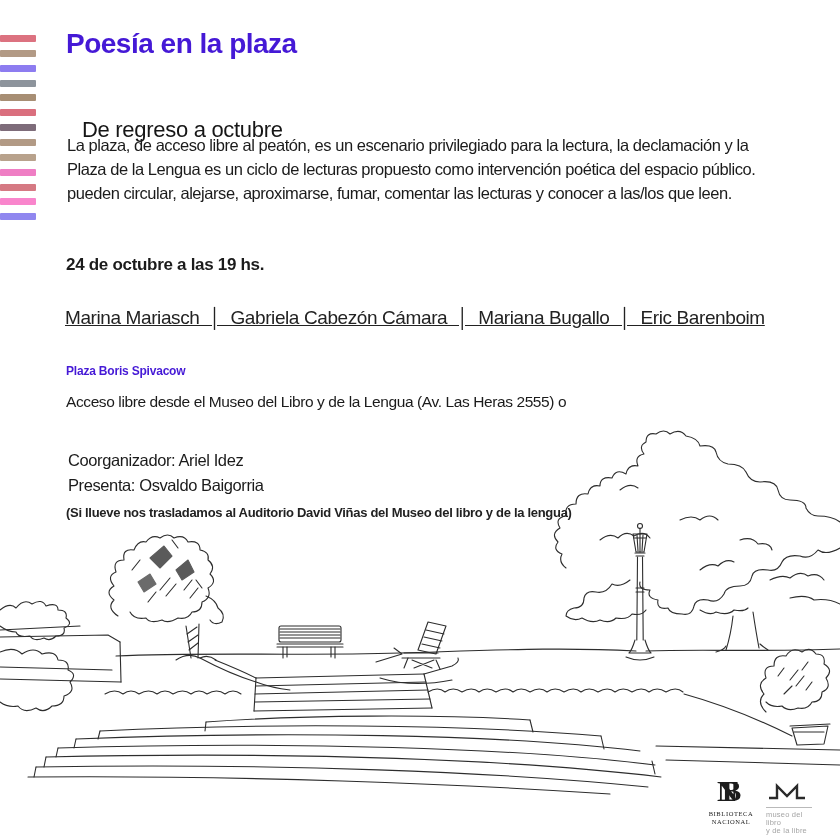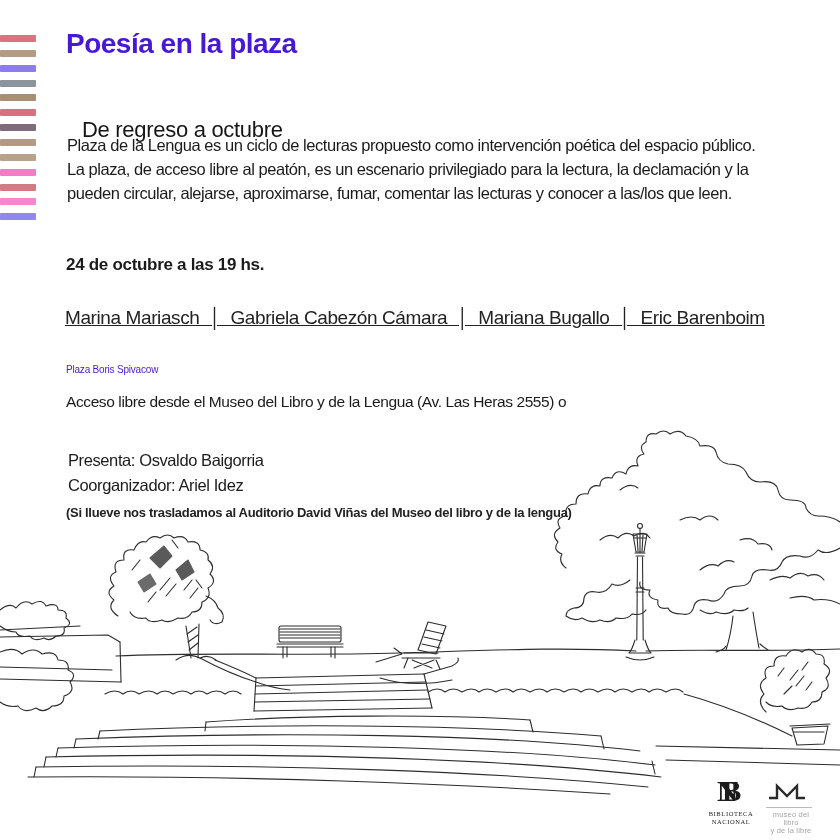--- a/index.html
+++ b/index.html
@@ -5,35 +5,35 @@
   html,body{margin:0;padding:0;background:#fff;}
   .poster{position:relative;width:840px;height:840px;background:#ffffff;overflow:hidden;
           font-family:"Liberation Sans","DejaVu Sans",sans-serif;color:#1b1b1b;}
   .stripes{position:absolute;left:0;top:35px;width:37px;height:190px;}
   .stripe{position:absolute;left:0;width:36px;height:7px;border-radius:1px;}
   .title{position:absolute;left:66px;top:28px;font-size:28px;font-weight:bold;letter-spacing:-0.5px;}
   .subtitle{position:absolute;left:82px;top:81px;font-size:22px;letter-spacing:-0.3px;color:#161616;margin-top:36px;}
   .intro{position:absolute;left:67px;top:133px;font-size:16.5px;line-height:24px;letter-spacing:-0.45px;color:#1b1b1b;}
   .datetime{position:absolute;left:66px;top:255px;font-size:17px;font-weight:bold;letter-spacing:-0.3px;}
   .readers{position:absolute;left:65px;top:307px;font-size:19px;letter-spacing:-0.4px;white-space:pre;color:#222;text-decoration:underline;}
-  .venue-name{position:absolute;left:66px;top:364px;font-size:10px;font-weight:normal;letter-spacing:-0.2px;}
+  .venue-name{position:absolute;left:66px;top:364px;font-size:12px;font-weight:bold;letter-spacing:-0.2px;}
   .access{position:absolute;left:66px;top:390px;font-size:15.5px;line-height:24px;letter-spacing:-0.4px;text-align:right;}
   .credits{position:absolute;left:68px;top:448px;font-size:16.5px;line-height:25px;letter-spacing:-0.4px;}
   .rain{position:absolute;left:66px;top:505px;font-size:13px;letter-spacing:-0.3px;color:#222;font-weight:bold;}
   .illustration{position:absolute;left:0;top:420px;width:840px;height:380px;pointer-events:none;}
   .textlayer{z-index:2;}
   .logo-bn{position:absolute;left:703px;top:779px;width:56px;text-align:center;color:#1c1c1c;}
   .bn-monogram{position:relative;height:29px;font-family:"Liberation Serif","DejaVu Serif",serif;font-weight:bold;}
   .bn-monogram .ltr{position:absolute;top:-2px;font-size:29px;line-height:29px;}
   .bn-monogram .n{left:14px;}
   .bn-monogram .b{left:19px;}
   .bn-label{font-family:"Liberation Serif","DejaVu Serif",serif;font-size:6.5px;line-height:7.5px;letter-spacing:0.6px;margin-top:2px;}
   .logo-museo{position:absolute;left:766px;top:783px;width:50px;}
   .museo-rule{width:46px;height:1px;background:#b9b9b9;margin-top:3px;}
-  .museo-label{font-size:7.5px;line-height:8px;color:#a5a5a5;letter-spacing:0.2px;margin-top:3px;text-align:center;}
+  .museo-label{font-size:7.5px;line-height:8px;color:#a5a5a5;letter-spacing:0.2px;margin-top:3px;}
 </style>
 </head>
 <body>
 
 <div class="poster">
 
   <div class="stripes" id="stripes">
       <div class="stripe" style="background: rgb(220, 114, 128); top: 0px;"></div>
       <div class="stripe" style="background: rgb(178, 154, 133); top: 15px;"></div>
       <div class="stripe" style="background: rgb(141, 124, 240); top: 30px;"></div>
@@ -46,36 +46,36 @@
       <div class="stripe" style="background: rgb(239, 126, 196); top: 134px;"></div>
       <div class="stripe" style="background: rgb(213, 121, 131); top: 149px;"></div>
       <div class="stripe" style="background: rgb(249, 133, 204); top: 163px;"></div>
       <div class="stripe" style="background: rgb(144, 135, 239); top: 178px;"></div>
     </div>
 
   <div class="title accent textlayer" style="color: rgb(69, 25, 214);">Poesía en la plaza</div>
   <div class="subtitle textlayer">De regreso a octubre</div>
 
   <div class="intro textlayer">
+    <div>La plaza, de acceso libre al peatón, es un escenario privilegiado para la lectura, la declamación y la</div>
     <div>Plaza de la Lengua es un ciclo de lecturas propuesto como intervención poética del espacio público.</div>
-    <div>La plaza, de acceso libre al peatón, es un escenario privilegiado para la lectura, la declamación y la</div>
     <div>pueden circular, alejarse, aproximarse, fumar, comentar las lecturas y conocer a las/los que leen.</div>
   </div>
 
   <div class="datetime textlayer">24 de octubre a las 19 hs.</div>
   <div class="readers textlayer">Marina Mariasch  │  Gabriela Cabezón Cámara  │  Mariana Bugallo  │  Eric Barenboim</div>
 
   <div class="venue-name accent textlayer" style="color: rgb(69, 25, 214);">Plaza Boris Spivacow</div>
   <div class="access textlayer">
     <div>Acceso libre desde el Museo del Libro y de la Lengua (Av. Las Heras 2555) o</div>
   </div>
 
   <div class="credits textlayer">
+    <div>Coorganizador: Ariel Idez</div>
     <div>Presenta: Osvaldo Baigorria</div>
-    <div>Coorganizador: Ariel Idez</div>
   </div>
 
   <div class="rain textlayer">(Si llueve nos trasladamos al Auditorio David Viñas del Museo del libro y de la lengua)</div>
 
   <svg class="illustration" viewBox="0 0 840 380" xmlns="http://www.w3.org/2000/svg">
     <g fill="none" stroke="#2d2d2d" stroke-width="1.1" stroke-linecap="round" stroke-linejoin="round">
 
       <g>
         <path d="M116,236 C200,232 300,236 400,233 S560,227 636,231 M646,231 C700,229 760,232 840,229"></path>
       </g>

